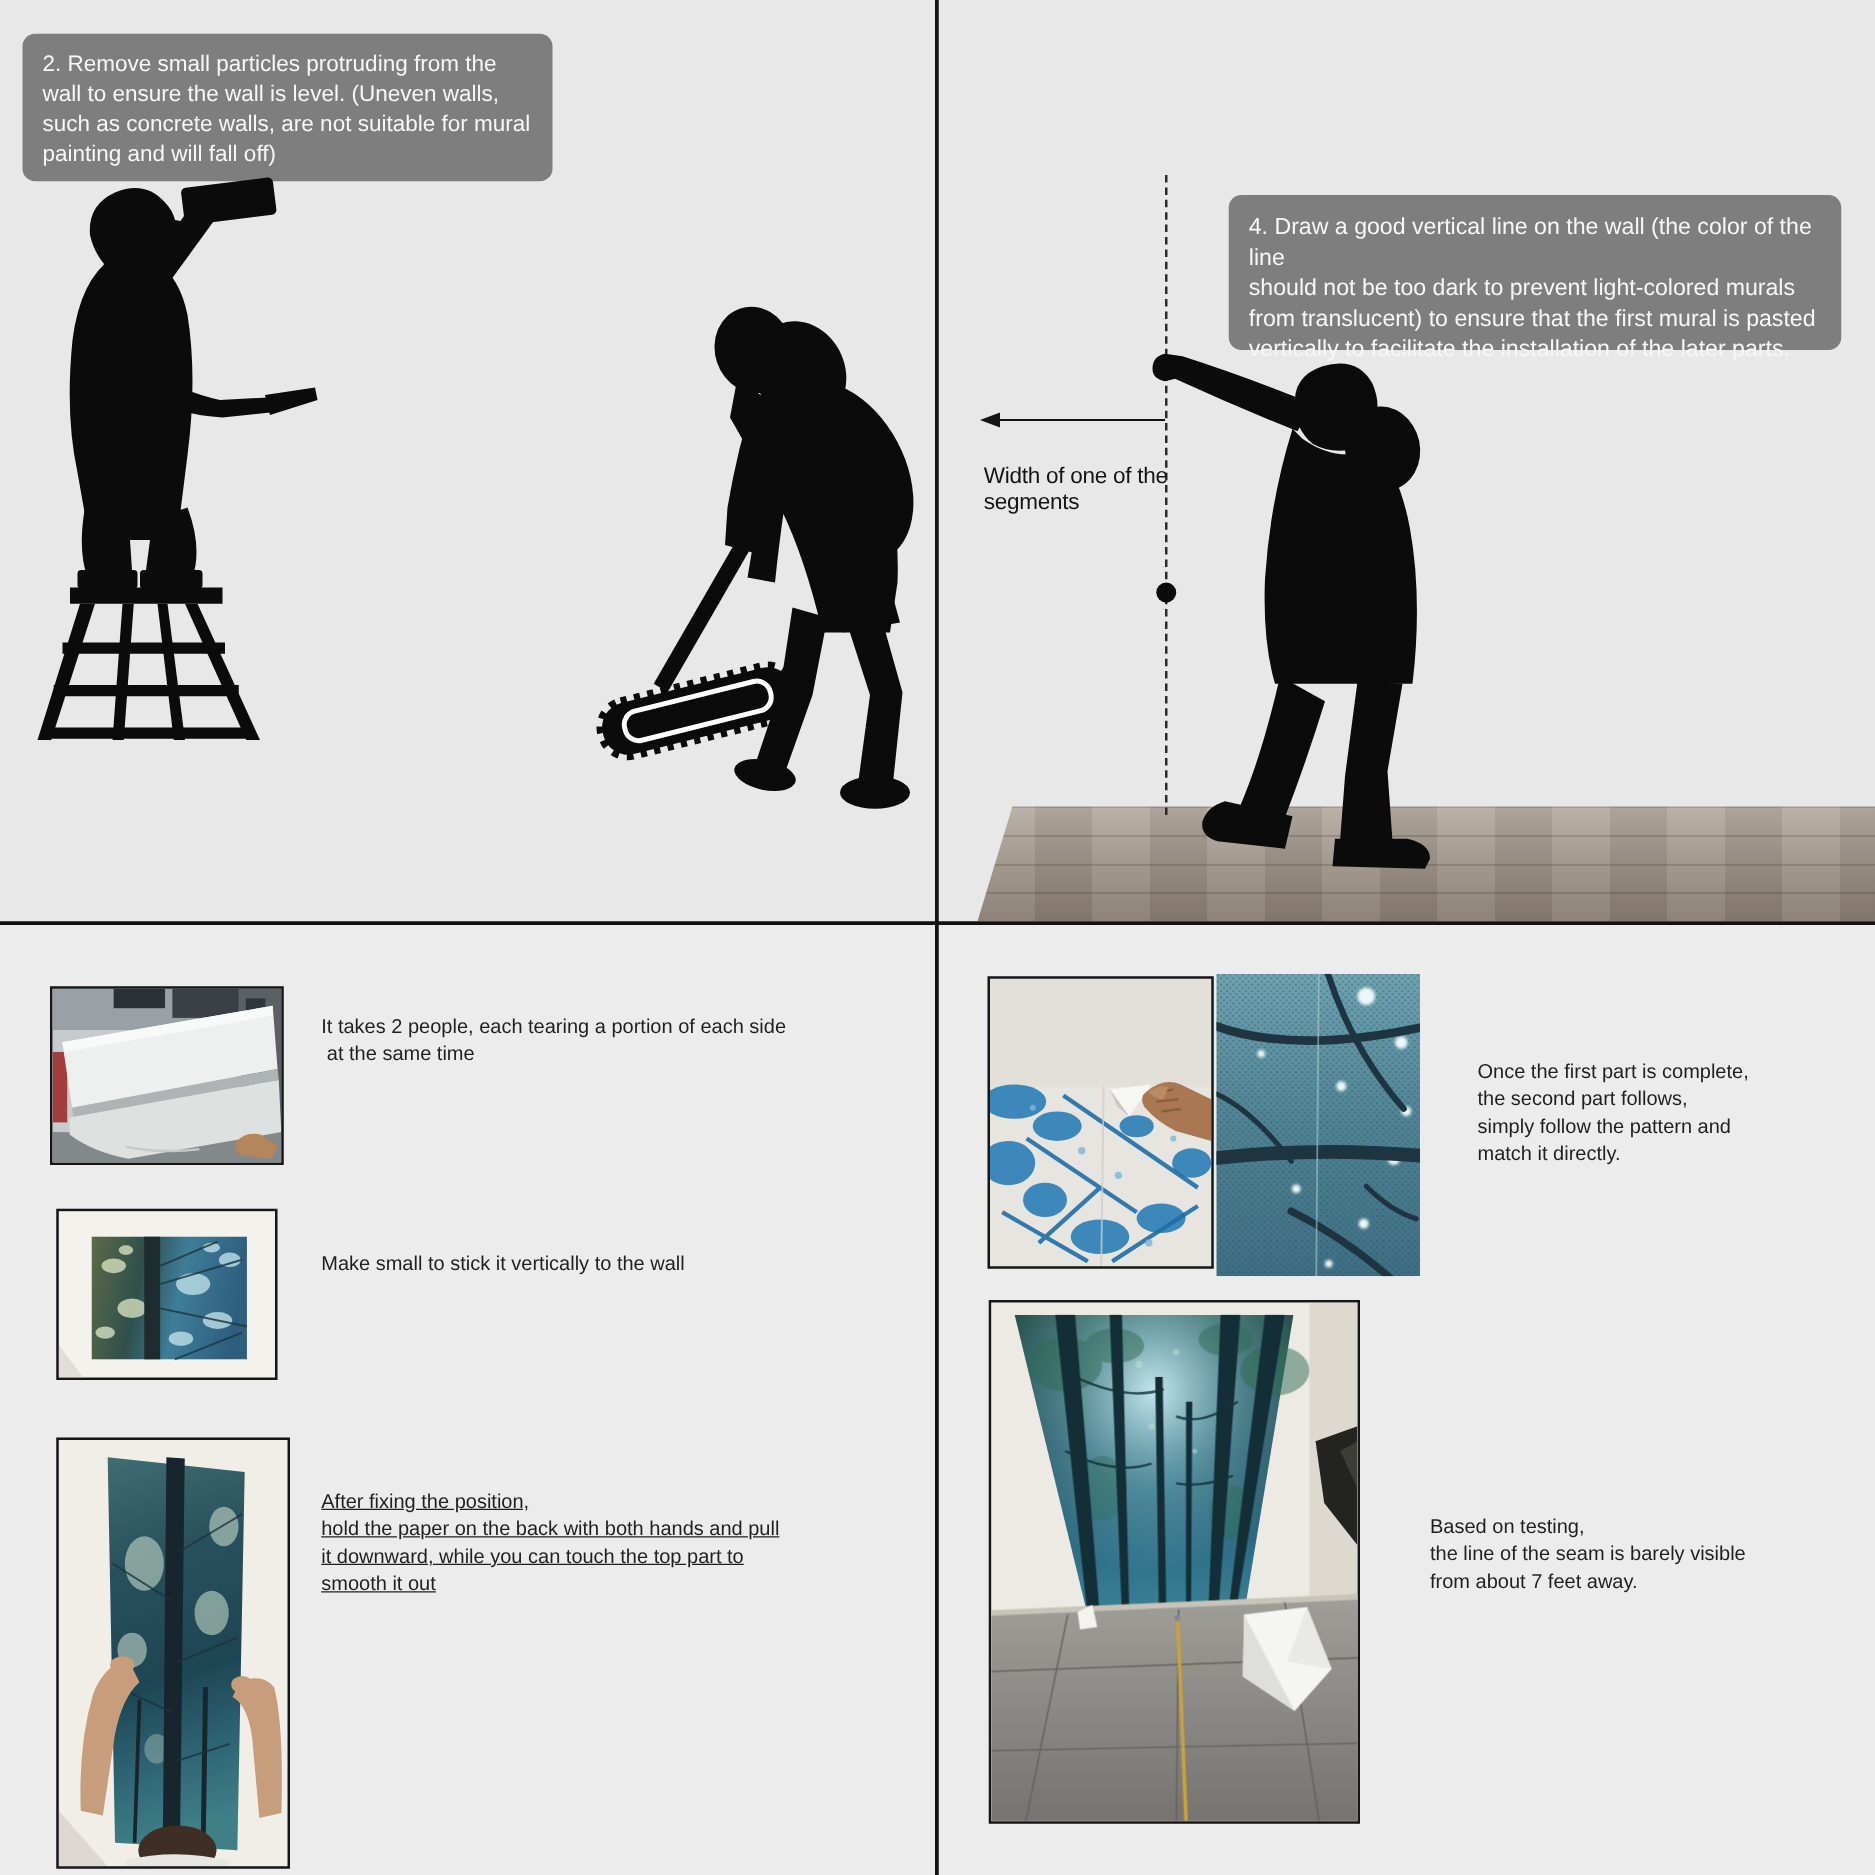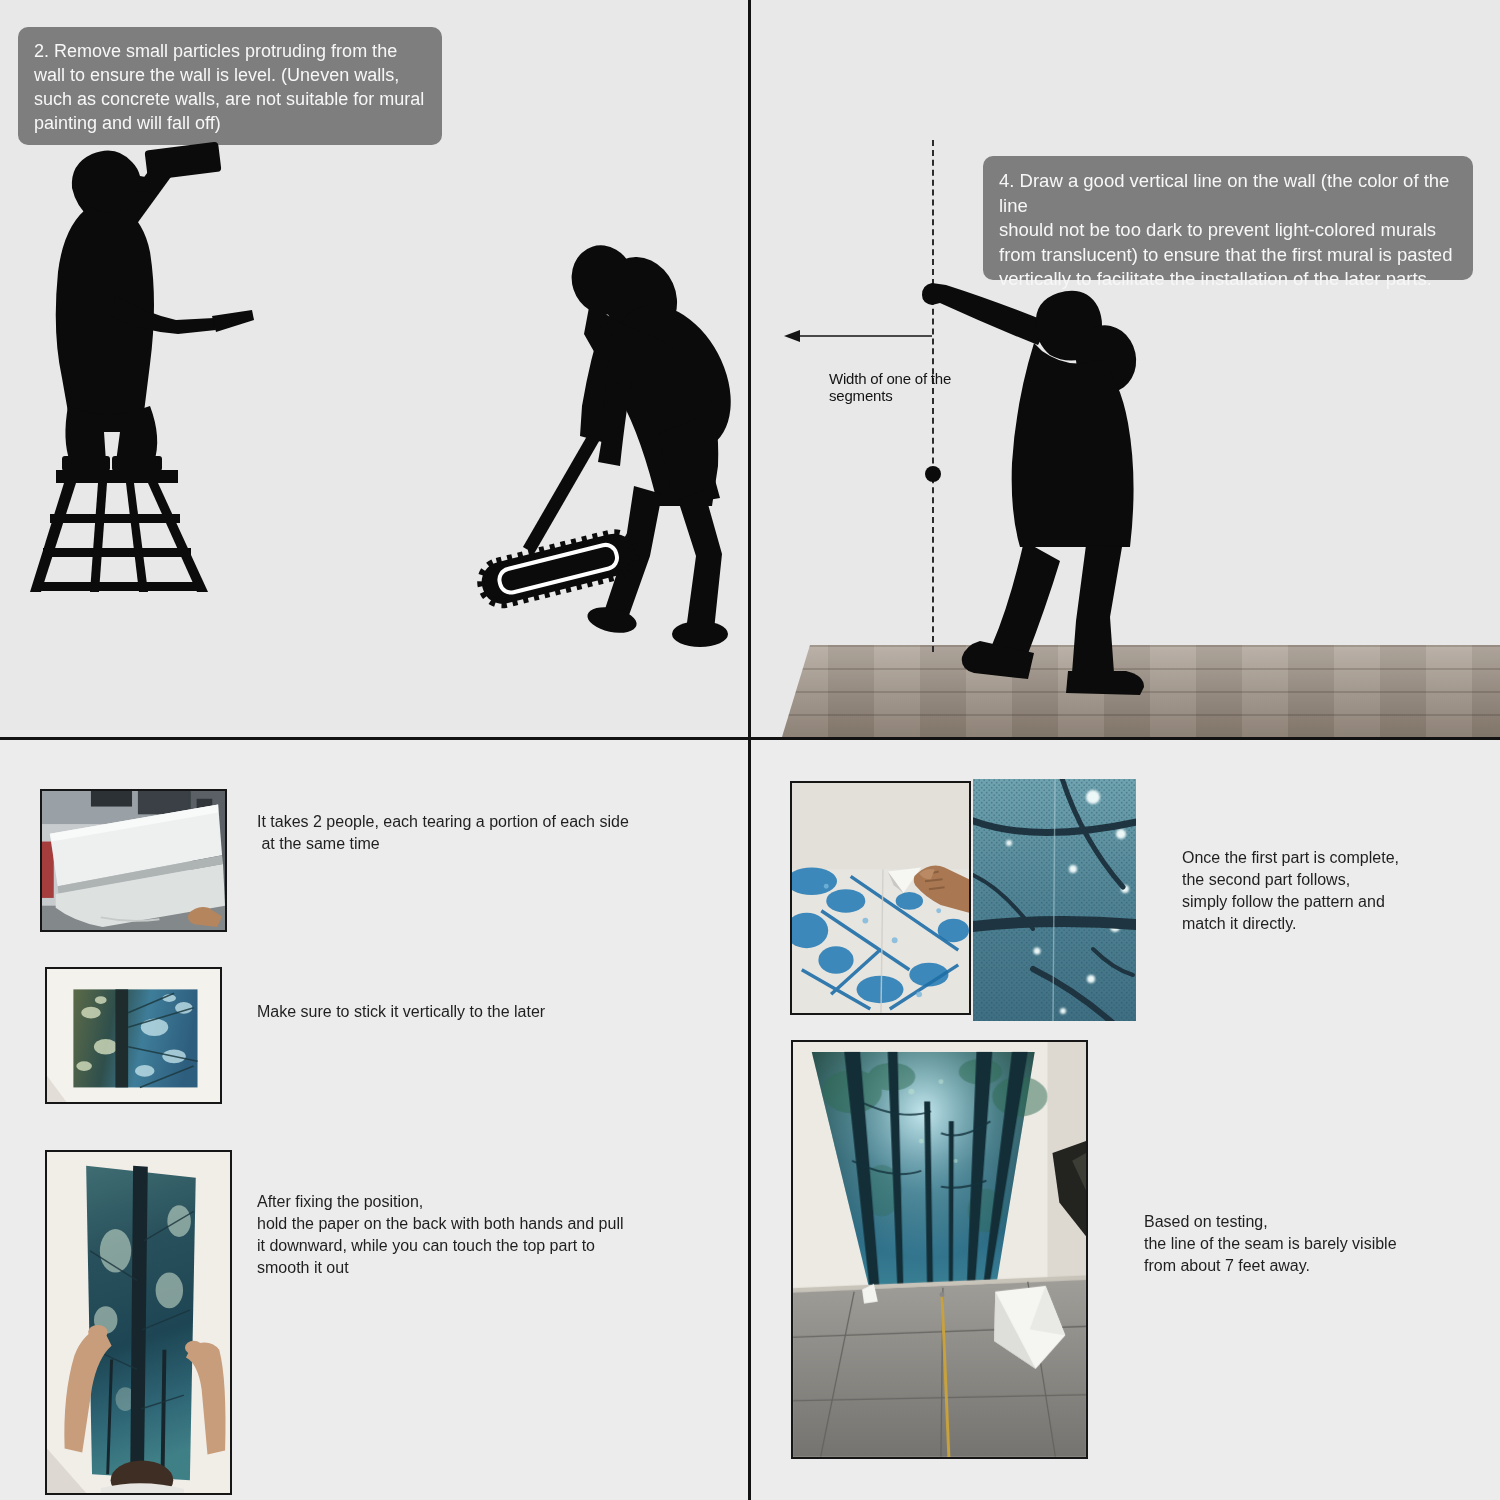--- a/index.html
+++ b/index.html
@@ -14,21 +14,21 @@
   .div-h{position:absolute;left:0;top:737px;width:1500px;height:3px;background:#121212;}
   .abs{position:absolute;}
   .callout{
     background:#7e7e7e;color:#f7f7f7;border-radius:10px;
     font-size:18px;line-height:1.33;padding:13px 16px;
     white-space:pre-line;box-sizing:border-box;
   }
   .bodytext{
     color:#1f1f1f;font-size:16px;line-height:1.37;white-space:pre-line;
   }
-  .smalllabel{color:#141414;font-size:15px;letter-spacing:-0.2px;margin-left:42px;}
+  .smalllabel{color:#141414;font-size:18px;letter-spacing:-0.2px;}
   .photo{box-sizing:border-box;border:2px solid #161616;background:#ddd;overflow:hidden;}
   .photo svg{display:block;width:100%;height:100%;}
   .plumbline{border-left:2px dashed #2b2b2b;}
   .bob{width:16px;height:16px;border-radius:50%;background:#0b0b0b;}
   .floor{
     background:
       repeating-linear-gradient(180deg, rgba(40,30,20,.18) 0 1.5px, rgba(0,0,0,0) 1.5px 23px),
       repeating-linear-gradient(90deg, rgba(255,255,255,.06) 0 46px, rgba(0,0,0,.05) 46px 92px),
       linear-gradient(180deg,#b7ada3,#9b9085 55%,#877b6f);
     clip-path:polygon(28px 0,100% 0,100% 100%,0 100%);
@@ -178,21 +178,21 @@
         </g>
         <rect x="70" y="21" width="13" height="101" fill="#1e2c2e"></rect>
         <g stroke="#1c3a40" stroke-width="1.6" fill="none" opacity=".85">
           <path d="M83,60 L150,40"></path>
             <path d="M83,80 L154,95"></path>
           <path d="M83,45 L130,25"></path>
             <path d="M95,122 L150,100"></path>
         </g>
       </svg>
     </div>
-    <div class="bodytext abs" style="left:257px;top:261px;width:480px;">Make sure to stick it vertically to the later</div>
+    <div class="bodytext abs" style="left:257px;top:261px;width:480px;">Make small to stick it vertically to the wall</div>
 
     <div class="photo abs" style="left:45px;top:410px;width:187px;height:345px;">
       <svg viewBox="0 0 187 345" preserveAspectRatio="none">
         <defs>
           <linearGradient id="p3g" x1="0" y1="0" x2="0.12" y2="1">
             <stop offset="0" stop-color="#3f6d72"></stop>
               <stop offset=".3" stop-color="#28505c"></stop>
             <stop offset=".6" stop-color="#1d4553"></stop>
               <stop offset=".82" stop-color="#2e6575"></stop>
             <stop offset="1" stop-color="#3f7f86"></stop>
@@ -219,21 +219,21 @@
             <path d="M96,260 L140,246"></path>
         </g>
         <path d="M28,206 Q36,184 56,176 L66,196 Q52,208 46,238 L36,304 L18,300 Q16,246 28,206 Z" fill="#c79d7c"></path>
         <path d="M148,196 Q166,188 176,200 Q184,230 182,302 L164,306 L158,240 Q154,214 142,208 Z" fill="#c79d7c"></path>
         <ellipse cx="52" cy="182" rx="10" ry="7" fill="#c79d7c"></ellipse>
         <ellipse cx="150" cy="198" rx="9" ry="7" fill="#c79d7c"></ellipse>
         <ellipse cx="97" cy="332" rx="32" ry="20" fill="#3f2e23"></ellipse>
         <path d="M55,340 Q97,330 140,341 L140,345 L55,345 Z" fill="#e8e6e2"></path>
       </svg>
     </div>
-    <div class="bodytext abs" style="left:257px;top:451px;width:490px;">After fixing the position,
+    <div class="bodytext abs" style="left:257px;top:451px;width:490px;text-decoration:underline;">After fixing the position,
 hold the paper on the back with both hands and pull
 it downward, while you can touch the top part to
 smooth it out</div>
   </section>
 
   <section class="abs" style="left:751px;top:740px;width:749px;height:760px;">
 
     <div class="photo abs" style="left:39px;top:41px;width:181px;height:234px;">
       <svg viewBox="0 0 181 234" preserveAspectRatio="none">
         <rect width="181" height="234" fill="#dbd8d2"></rect>

